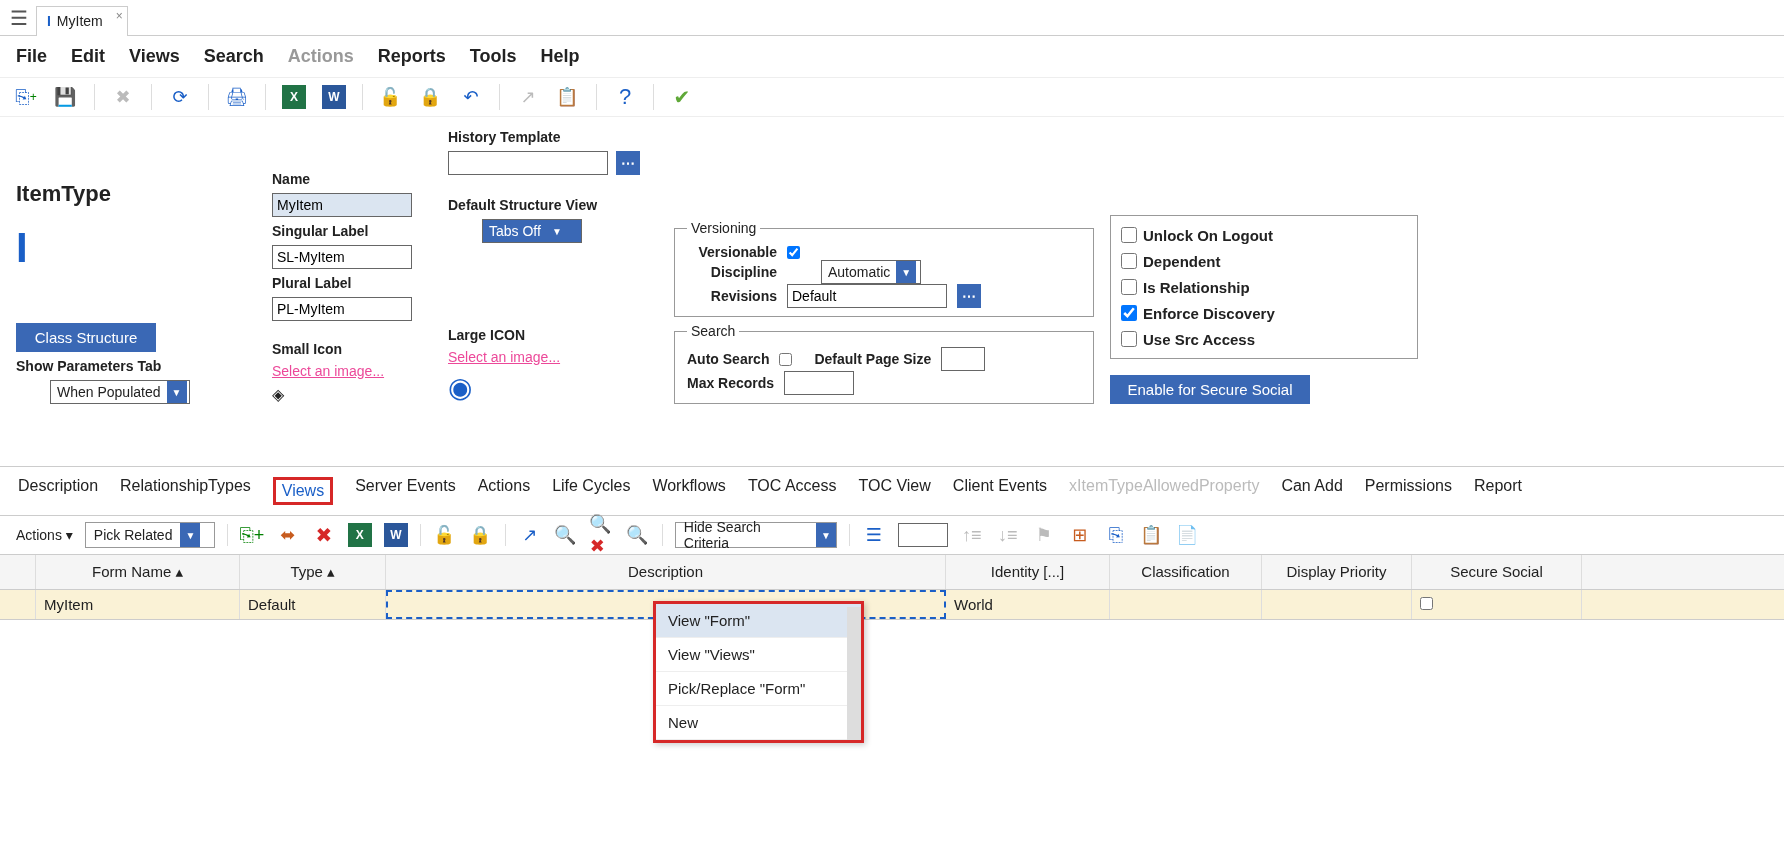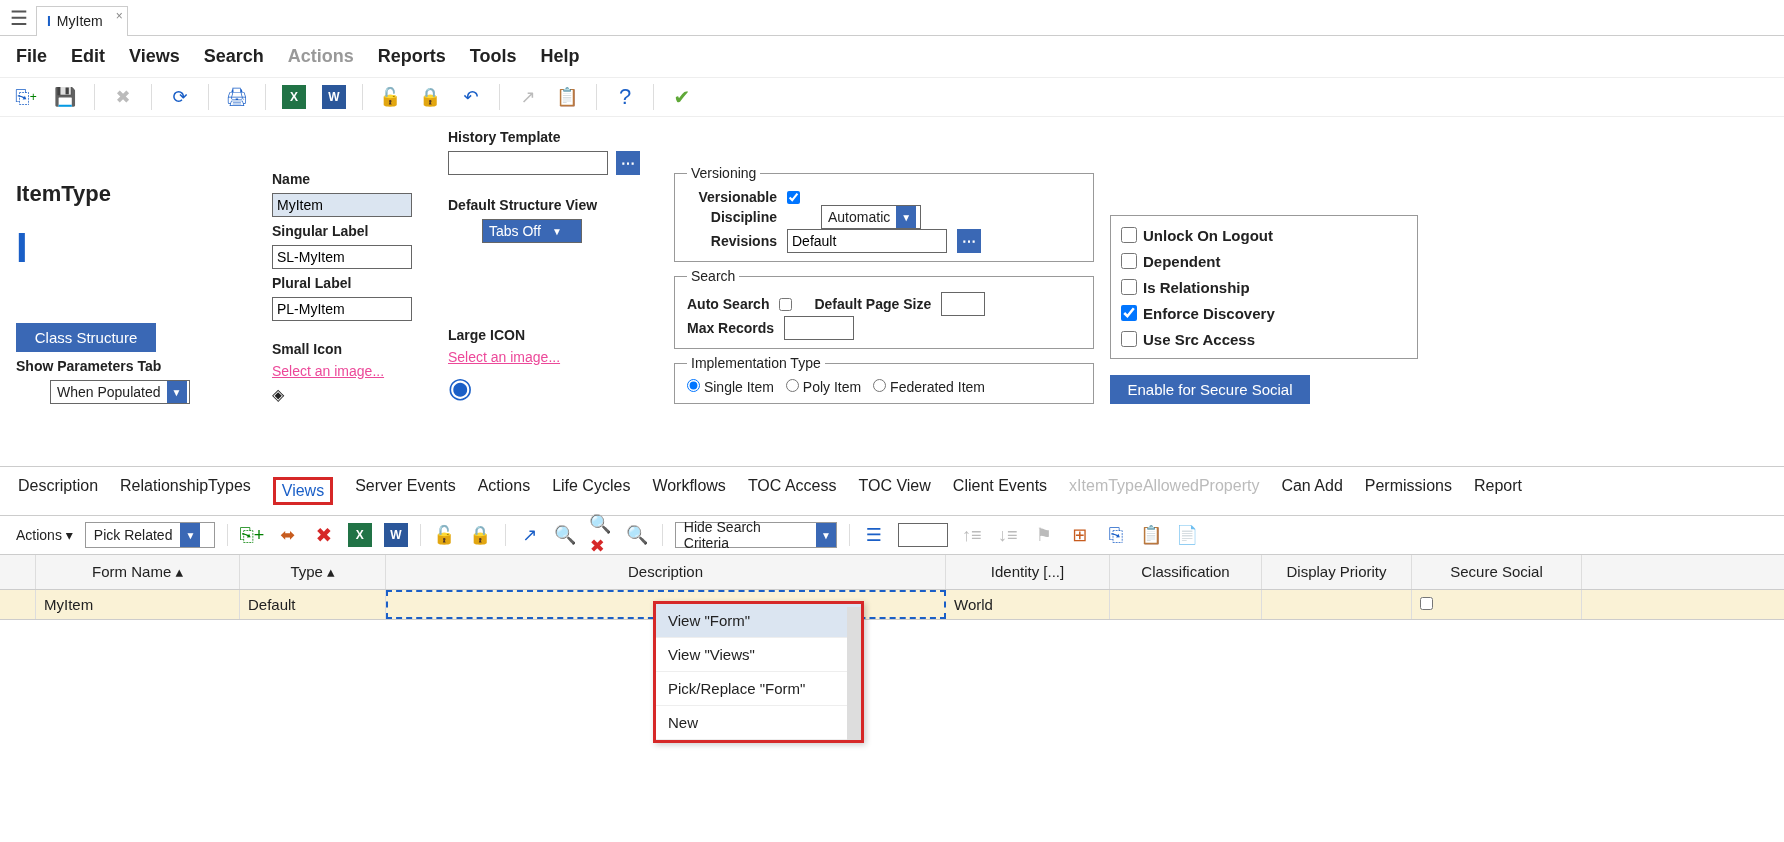--- a/index.html
+++ b/index.html
@@ -177,28 +177,20 @@
         <span class="field-label">Auto Search</span>
         <input type="checkbox" style="">
         <span class="field-label" style="margin-left:12px;">Default Page Size</span>
         <input class="text-input" style="width: 44px;">
       </div>
       <div class="inline-row" style="gap:10px;">
         <span class="field-label">Max Records</span>
         <input class="text-input" style="width: 70px;">
       </div>
     </fieldset>
-    <fieldset>
-      <legend>Implementation Type</legend>
-      <div class="radio-row">
-        <label><input type="radio" name="impl" checked="" style=""> <span>Single Item</span></label>
-        <label><input type="radio" name="impl" style=""> <span>Poly Item</span></label>
-        <label><input type="radio" name="impl" style=""> <span>Federated Item</span></label>
-      </div>
-    </fieldset>
   </div>
 
   <div class="col" style="width:308px;">
     <div style="border:1px solid #999;padding:6px 10px;">
       <div class="chk-row">
           <input type="checkbox" style="">
           <span>Unlock On Logout</span>
         </div>
       <div class="chk-row">
           <input type="checkbox" style="">

